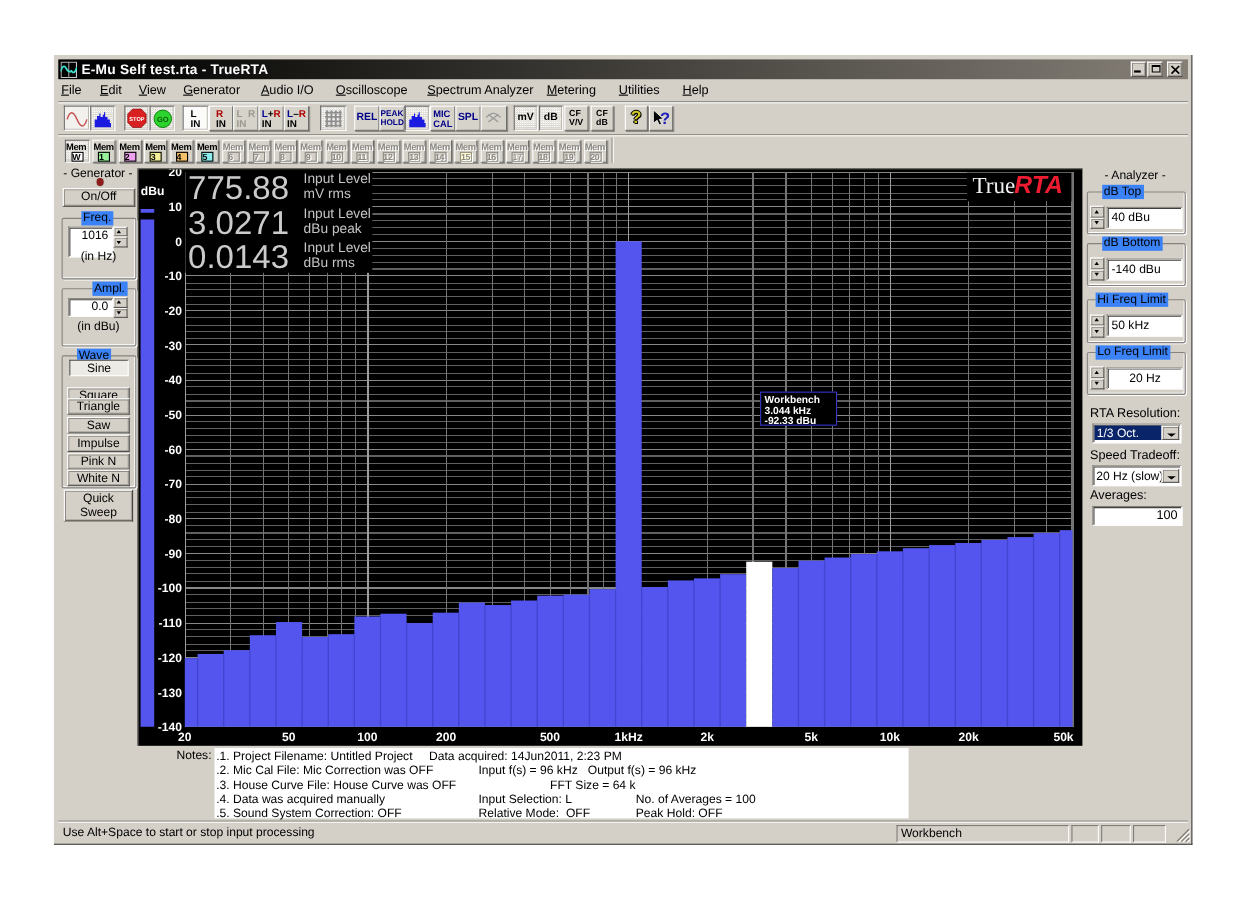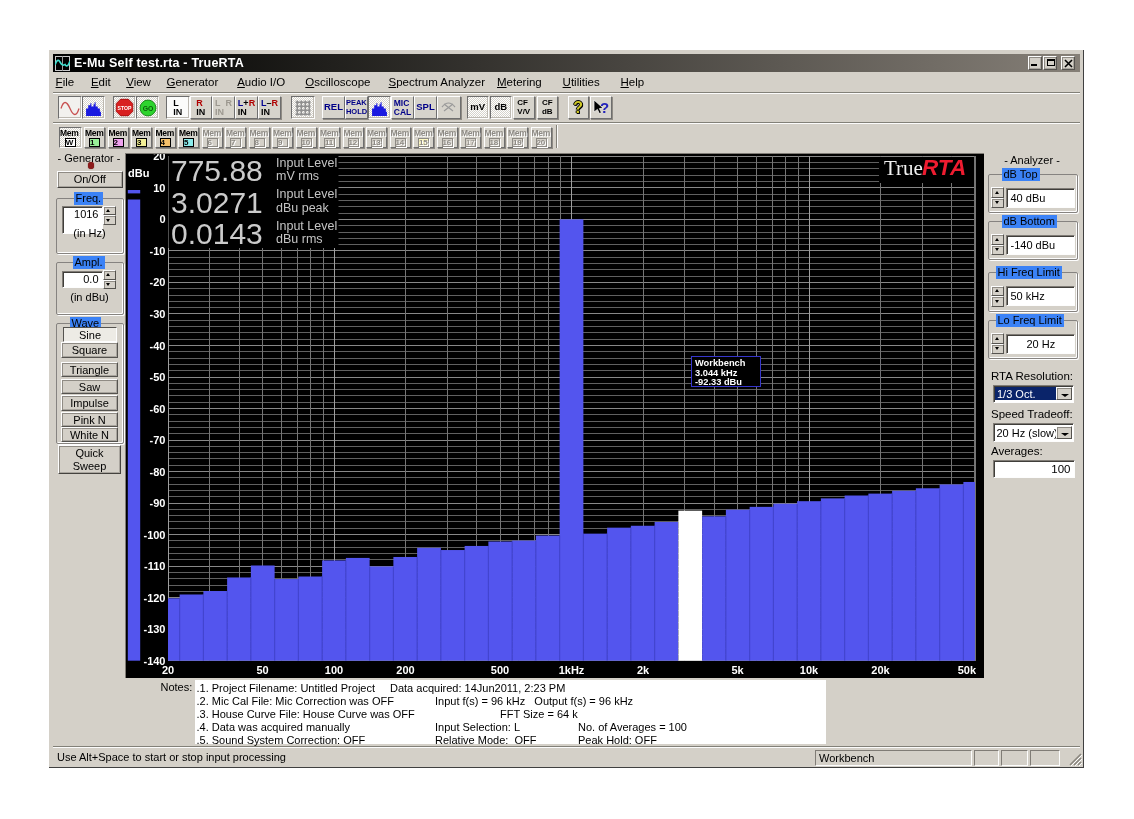--- a/index.html
+++ b/index.html
@@ -474,35 +474,35 @@
   </div>
 <div class="abs sunken" style="left:61.5px;top:206px;width:41px;height:28px;font-size:11px;line-height:15px;text-align:right;padding-right:3px">1016</div>
 <div class="spin" style="left:102.5px;top:205.5px;height:19px">
 <b style="top:0"></b>
     <i class="arr" style="top:3px;border-bottom:3.2px solid #000"></i>
 <b style="top:9.5px"></b>
     <i class="arr" style="top:13px;border-top:3.2px solid #000"></i>
   </div>
 <div style="position:absolute;left:55px;top:227px;width:69px;text-align:center;font-size:11px">(in Hz)</div>
 <div class="abs group" style="left:55.5px;top:262px;width:68.5px;height:53px">
-    <div class="glabel" style="left:16px">Ampl.</div>
+    <div class="glabel" style="left:27px">Ampl.</div>
   </div>
 <div class="abs sunken" style="left:61.5px;top:270.5px;width:41px;height:17px;font-size:11px;line-height:15px;text-align:right;padding-right:3px">0.0</div>
 <div class="spin" style="left:102.5px;top:270px;height:19px">
 <b style="top:0"></b>
     <i class="arr" style="top:3px;border-bottom:3.2px solid #000"></i>
 <b style="top:9.5px"></b>
     <i class="arr" style="top:13px;border-top:3.2px solid #000"></i>
   </div>
 <div style="position:absolute;left:55px;top:291px;width:69px;text-align:center;font-size:11px">(in dBu)</div>
 <div class="abs group" style="left:55.5px;top:323px;width:68.5px;height:121px">
     <div class="glabel" style="left:13px">Wave</div>
   </div>
 <div class="btn" style="left:63px;top:326.5px;width:54px;height:15.5px;line-height:14px;border-color:#55534f #fdfdfd #fdfdfd #55534f;box-shadow:none;background:#edebe5">Sine</div>
-<div class="btn" style="left:61px;top:342px;width:57px;height:15.5px;line-height:14px">Square</div>
+<div class="btn" style="left:61px;top:352px;width:57px;height:15.5px;line-height:14px">Square</div>
 <div class="btn" style="left:61px;top:361.5px;width:57px;height:15.5px;line-height:14px">Triangle</div>
 <div class="btn" style="left:61px;top:378.5px;width:57px;height:15.5px;line-height:14px">Saw</div>
 <div class="btn" style="left:61px;top:395px;width:57px;height:15.5px;line-height:14px">Impulse</div>
 <div class="btn" style="left:61px;top:411.5px;width:57px;height:15.5px;line-height:14px">Pink N</div>
 <div class="btn" style="left:61px;top:426.5px;width:57px;height:15.5px;line-height:14px">White N</div>
 <div class="btn" style="left:58px;top:444.5px;width:63px;height:29px;line-height:13.5px;padding-top:1px;border-color:#fdfdfd #44423e #44423e #fdfdfd">Quick<br>Sweep</div>
 <div style="position:absolute;left:984px;top:154px;width:96px;text-align:center;font-size:11px">- Analyzer -</div>
 <div class="abs group" style="left:987.5px;top:173.5px;width:90px;height:39.5px">
     <div class="glabel" style="left:13px">dB Top</div>
   </div>

